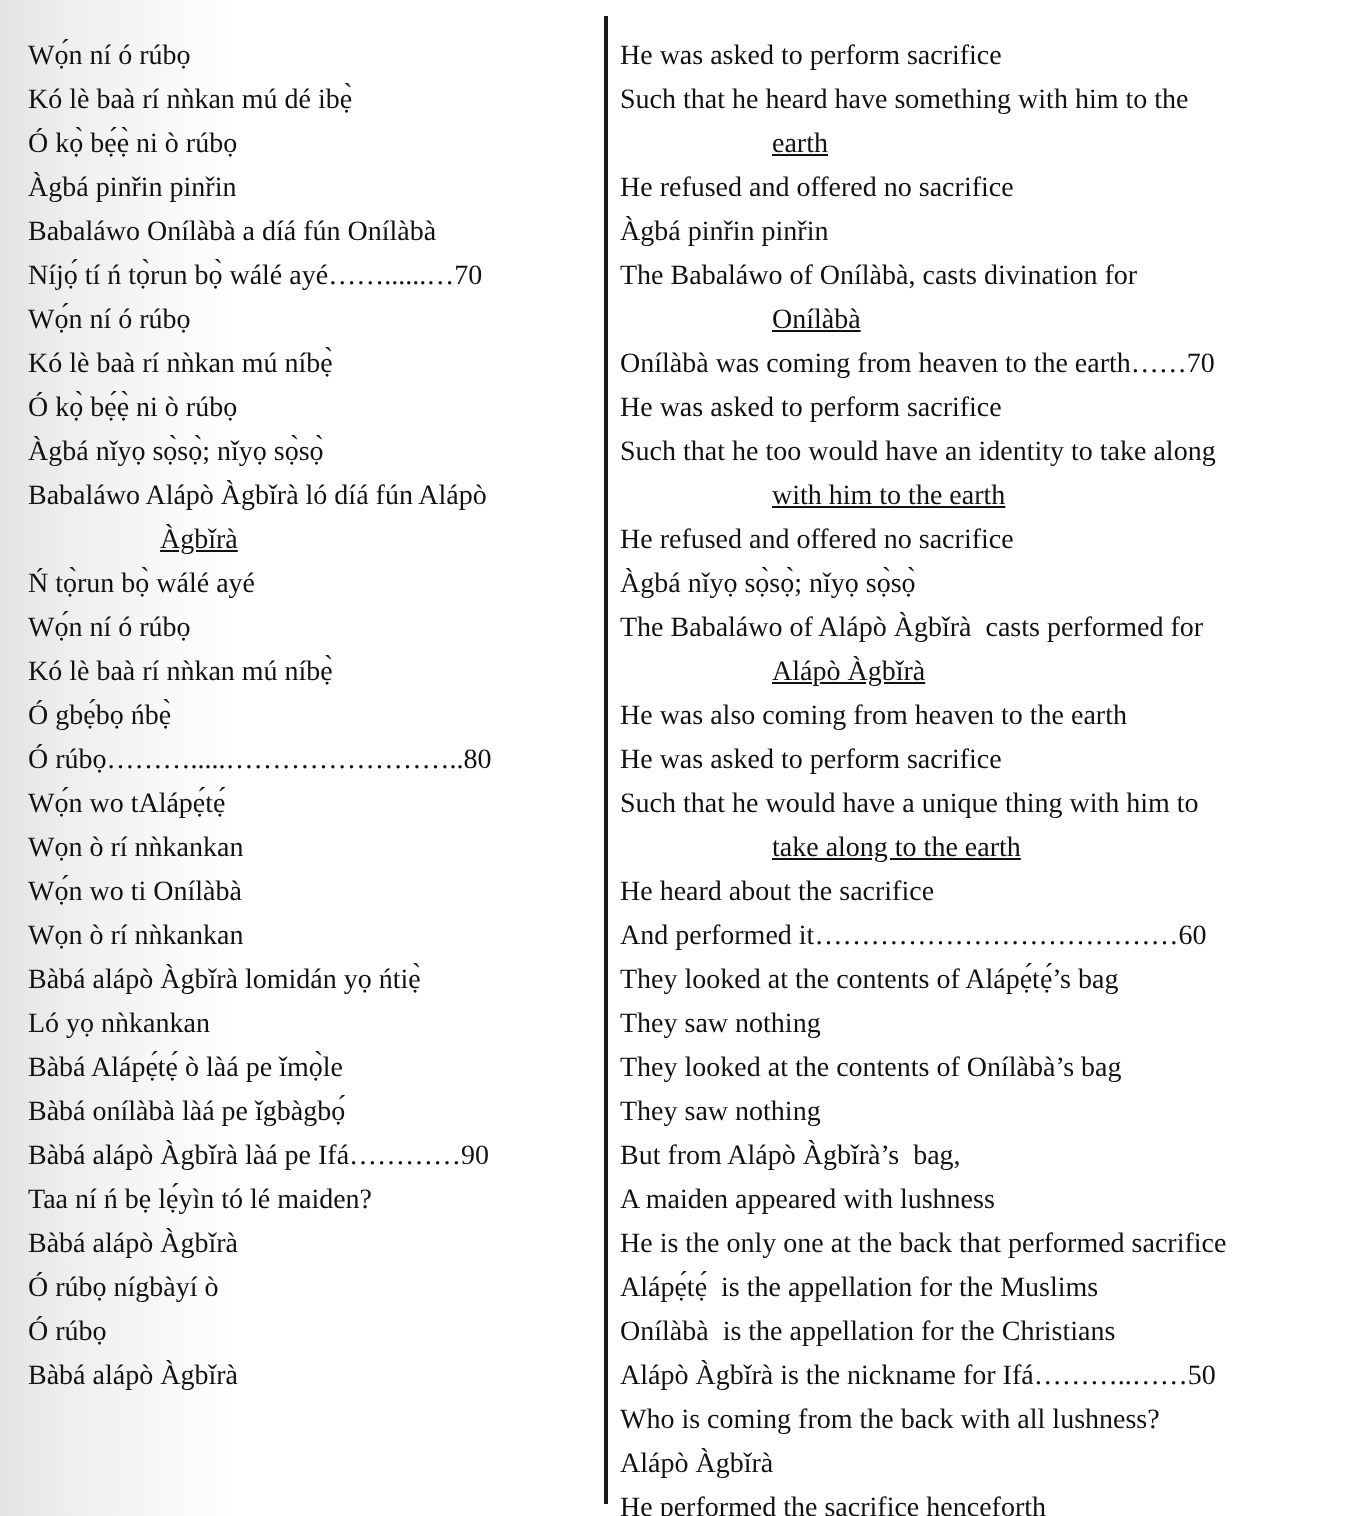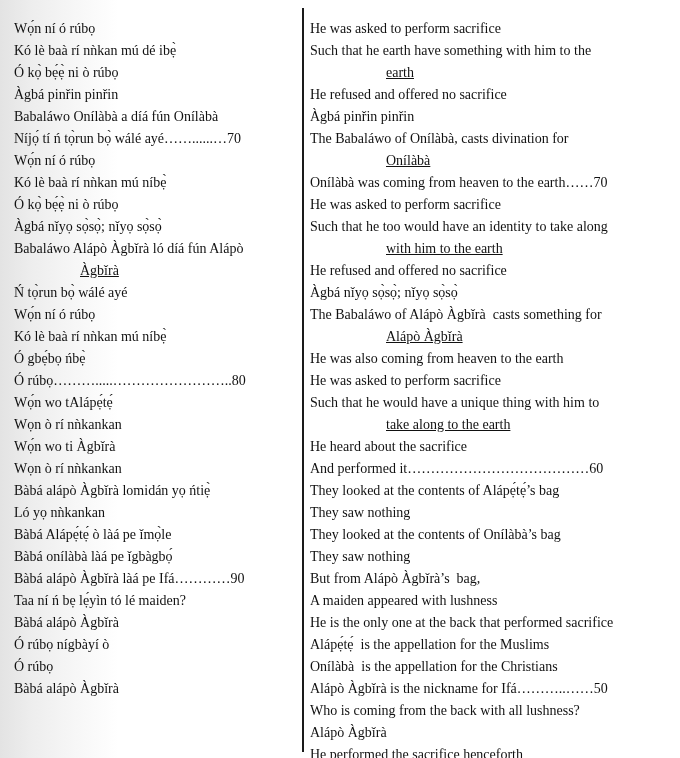--- a/index.html
+++ b/index.html
@@ -97,49 +97,49 @@
       <div class="verse-line">Àgbá nǐyọ sọ̀sọ̀; nǐyọ sọ̀sọ̀</div>
       <div class="verse-line">Babaláwo Alápò Àgbǐrà ló díá fún Alápò</div>
       <div class="verse-line cont">Àgbǐrà</div>
       <div class="verse-line">Ń tọ̀run bọ̀ wálé ayé</div>
       <div class="verse-line">Wọ́n ní ó rúbọ</div>
       <div class="verse-line">Kó lè baà rí nǹkan mú níbẹ̀</div>
       <div class="verse-line">Ó gbẹ́bọ ńbẹ̀</div>
       <div class="verse-line">Ó rúbọ……….....……………………..80</div>
       <div class="verse-line">Wọ́n wo tAlápẹ́tẹ́</div>
       <div class="verse-line">Wọn ò rí nǹkankan</div>
-      <div class="verse-line">Wọ́n wo ti Àgbǐrà</div>
+      <div class="verse-line">Wọ́n wo ti Onílàbà</div>
       <div class="verse-line">Wọn ò rí nǹkankan</div>
       <div class="verse-line">Bàbá alápò Àgbǐrà lomidán yọ ńtiẹ̀</div>
       <div class="verse-line">Ló yọ nǹkankan</div>
       <div class="verse-line">Bàbá Alápẹ́tẹ́ ò làá pe ǐmọ̀le</div>
       <div class="verse-line">Bàbá onílàbà làá pe ǐgbàgbọ́</div>
       <div class="verse-line">Bàbá alápò Àgbǐrà làá pe Ifá…………90</div>
       <div class="verse-line">Taa ní ń bẹ lẹ́yìn tó lé maiden?</div>
       <div class="verse-line">Bàbá alápò Àgbǐrà</div>
       <div class="verse-line">Ó rúbọ nígbàyí ò</div>
       <div class="verse-line">Ó rúbọ</div>
       <div class="verse-line">Bàbá alápò Àgbǐrà</div>
     </div>
 
   <div class="column" id="english-column">
       <div class="verse-line">He was asked to perform sacrifice</div>
-      <div class="verse-line">Such that he earth have something with him to the</div>
+      <div class="verse-line">Such that he heard have something with him to the</div>
       <div class="verse-line cont">earth</div>
       <div class="verse-line">He refused and offered no sacrifice</div>
       <div class="verse-line">Àgbá pinřin pinřin</div>
       <div class="verse-line">The Babaláwo of Onílàbà, casts divination for</div>
       <div class="verse-line cont">Onílàbà</div>
       <div class="verse-line">Onílàbà was coming from heaven to the earth……70</div>
       <div class="verse-line">He was asked to perform sacrifice</div>
       <div class="verse-line">Such that he too would have an identity to take along</div>
       <div class="verse-line cont">with him to the earth</div>
       <div class="verse-line">He refused and offered no sacrifice</div>
       <div class="verse-line">Àgbá nǐyọ sọ̀sọ̀; nǐyọ sọ̀sọ̀</div>
-      <div class="verse-line">The Babaláwo of Alápò Àgbǐrà  casts something for</div>
+      <div class="verse-line">The Babaláwo of Alápò Àgbǐrà  casts performed for</div>
       <div class="verse-line cont">Alápò Àgbǐrà</div>
       <div class="verse-line">He was also coming from heaven to the earth</div>
       <div class="verse-line">He was asked to perform sacrifice</div>
       <div class="verse-line">Such that he would have a unique thing with him to</div>
       <div class="verse-line cont">take along to the earth</div>
       <div class="verse-line">He heard about the sacrifice</div>
       <div class="verse-line">And performed it…………………………………60</div>
       <div class="verse-line">They looked at the contents of Alápẹ́tẹ́’s bag</div>
       <div class="verse-line">They saw nothing</div>
       <div class="verse-line">They looked at the contents of Onílàbà’s bag</div>

